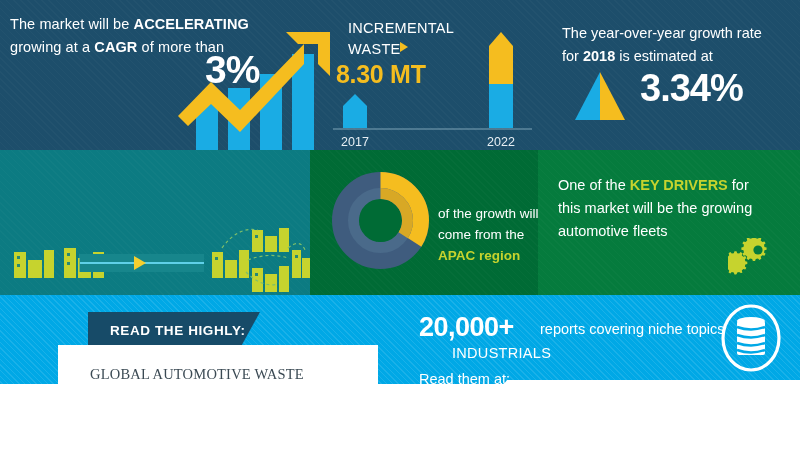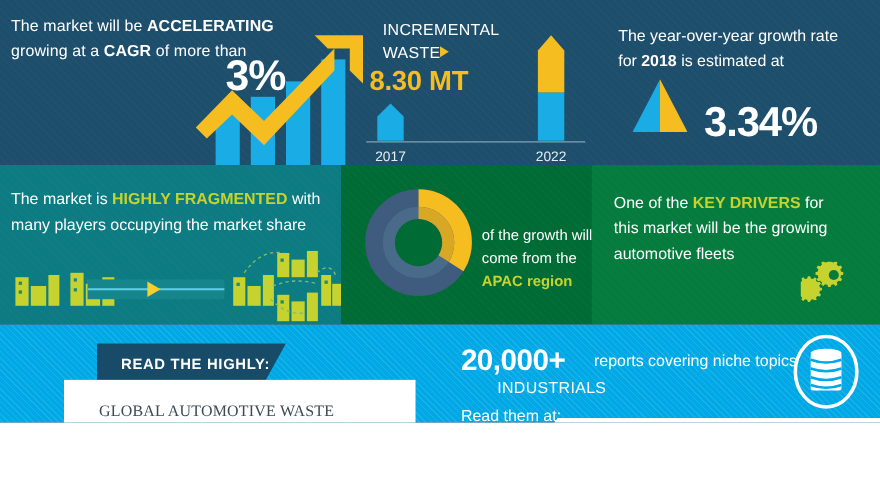--- a/index.html
+++ b/index.html
@@ -1,17 +1,17 @@
 <!DOCTYPE html>
 <html><head>
 <meta charset="utf-8">
 <style>
   html,body{margin:0;padding:0;background:#fff;}
   body{width:800px;height:450px;overflow:hidden;font-family:"Liberation Sans",sans-serif;}
-  #infographic{position:relative;width:800px;height:384px;overflow:hidden;background:#b91c1c;}
+  #infographic{position:relative;width:800px;height:384px;overflow:hidden;background:#737373;}
 
   
   .panel{position:absolute;overflow:hidden;}
   .txt{position:absolute;color:#ffffff;}
   .b{font-weight:bold;}
 
   
   #row1{left:0;top:0;width:800px;height:150px;background:#1d4e6b;
         background-image:repeating-linear-gradient(45deg,rgba(255,255,255,.022) 0 1px,transparent 1px 5px);}
   #p1-text{left:10px;top:13px;width:250px;font-size:14.5px;line-height:23px;letter-spacing:.1px;}
@@ -19,21 +19,21 @@
 
   
   #p1-chart{left:178px;top:24px;width:165px;height:126px;}
   #p2-title{left:348px;top:18px;width:150px;font-size:14.5px;font-weight:normal;line-height:21px;text-align:left;letter-spacing:.3px;}
   #p2-tri{position:absolute;left:400px;top:42px;width:0;height:0;
           border-left:8px solid #f5bd1f;border-top:5.5px solid transparent;border-bottom:5.5px solid transparent;}
   #p2-val{left:336px;top:60px;font-size:25px;font-weight:bold;color:#f5bd1f;letter-spacing:-.3px;}
   #p2-chart{left:325px;top:28px;width:215px;height:122px;}
 
   #p3-text{left:562px;top:22px;width:225px;font-size:14.5px;line-height:23px;}
-  #p3-val{left:640px;top:67px;font-size:38px;font-weight:bold;letter-spacing:-1px;margin-top:24px;}
+  #p3-val{left:640px;top:67px;font-size:38px;font-weight:bold;letter-spacing:-1px;}
   #p3-tri{position:absolute;left:575px;top:72px;width:50px;height:48px;}
 
   
   #row2a{left:0;top:150px;width:310px;height:145px;background:#0c7b82;
          background-image:repeating-linear-gradient(45deg,rgba(255,255,255,.02) 0 1px,transparent 1px 5px);}
   #row2b{left:310px;top:150px;width:228px;height:145px;background:#006b35;
          background-image:repeating-linear-gradient(45deg,rgba(255,255,255,.02) 0 1px,transparent 1px 5px);}
   #row2c{left:538px;top:150px;width:262px;height:145px;background:#057b3d;
          background-image:repeating-linear-gradient(45deg,rgba(255,255,255,.02) 0 1px,transparent 1px 5px);}
 
@@ -123,24 +123,20 @@
       <span>for </span><span class="b">2018</span><span> is estimated at</span>
     </div>
     <svg id="p3-tri" viewBox="0 0 50 48">
       <path d="M25 0 L0 48 L25 48 Z" fill="#1aace4"></path>
       <path d="M25 0 L50 48 L25 48 Z" fill="#f5bd1f"></path>
     </svg>
     <div class="txt" id="p3-val">3.34%</div>
   </div>
 
   <div class="panel" id="row2a">
-    <div class="txt" id="p4-text">
-      <span>The market is </span><span class="hl-yellow">HIGHLY FRAGMENTED</span><span> with</span><br>
-      <span>many players occupying the market share</span>
-    </div>
 
     <svg id="p4-art" viewBox="0 0 310 67">
       <g fill="#c6d32e">
 
         <rect x="14" y="24" width="12" height="26"></rect>
           <rect x="28" y="32" width="14" height="18"></rect>
         <rect x="44" y="22" width="10" height="28"></rect>
 
         <rect x="64" y="20" width="12" height="30"></rect>
           <rect x="78" y="30" width="13" height="20"></rect>

